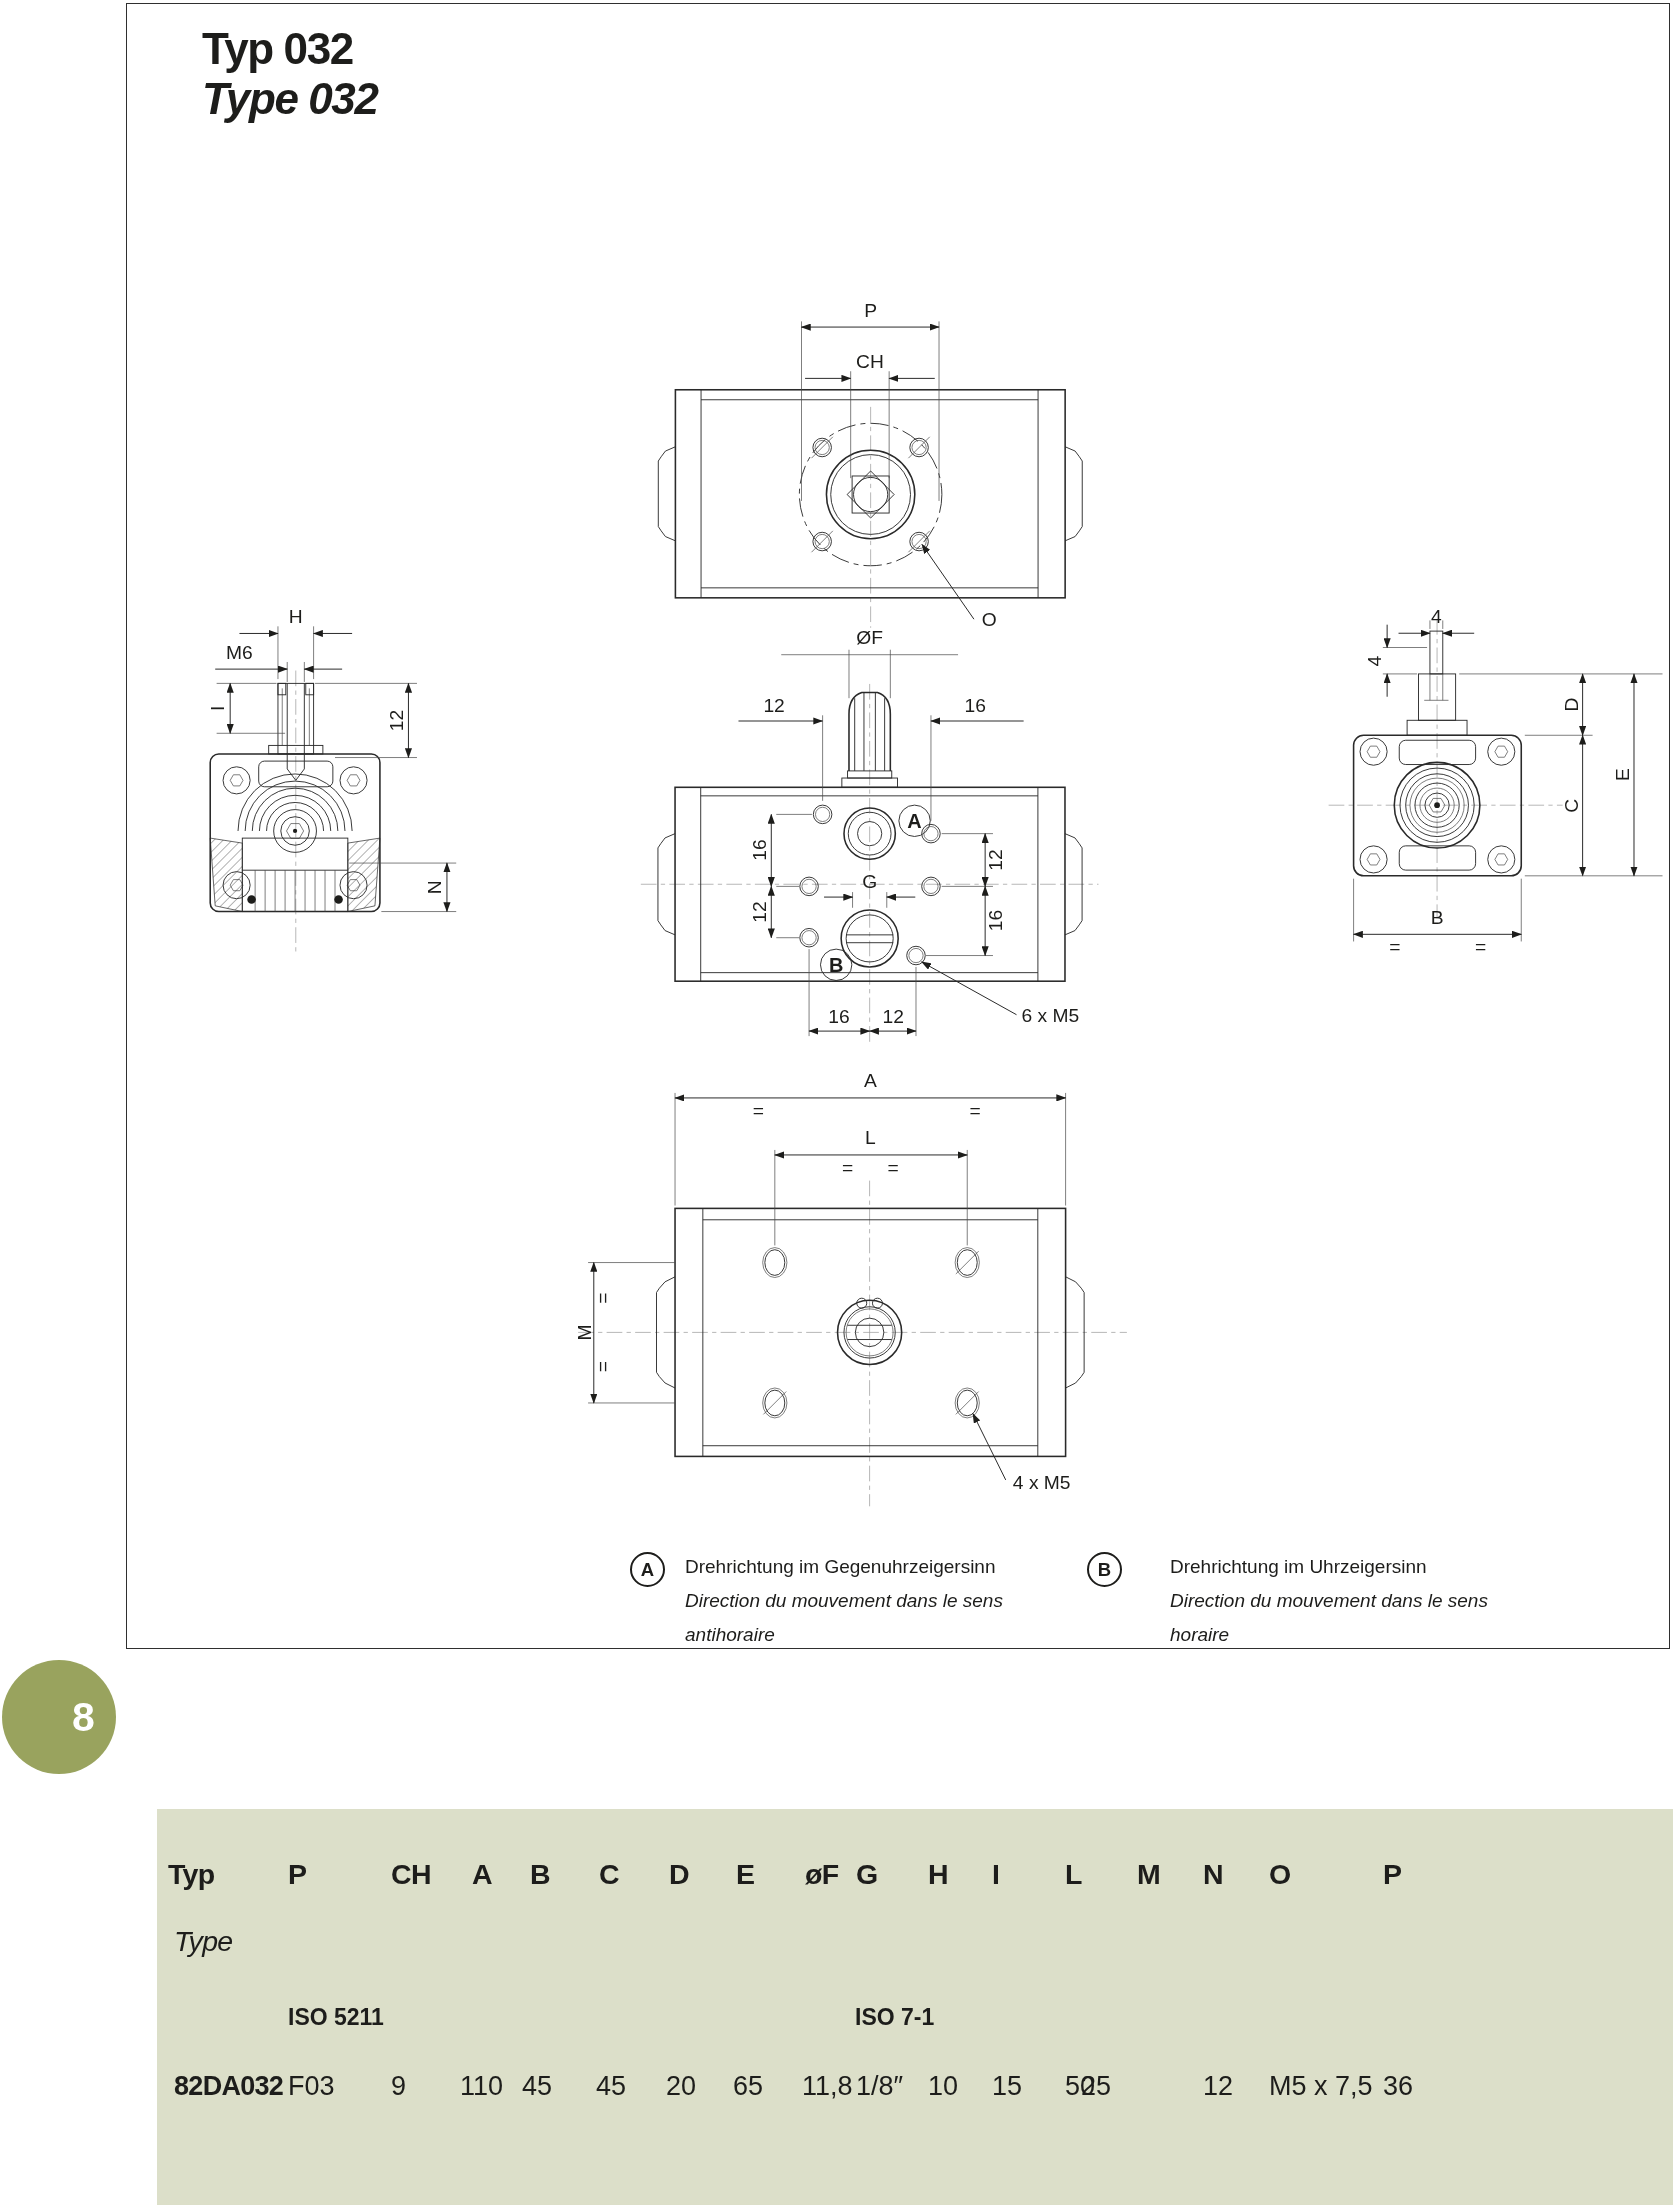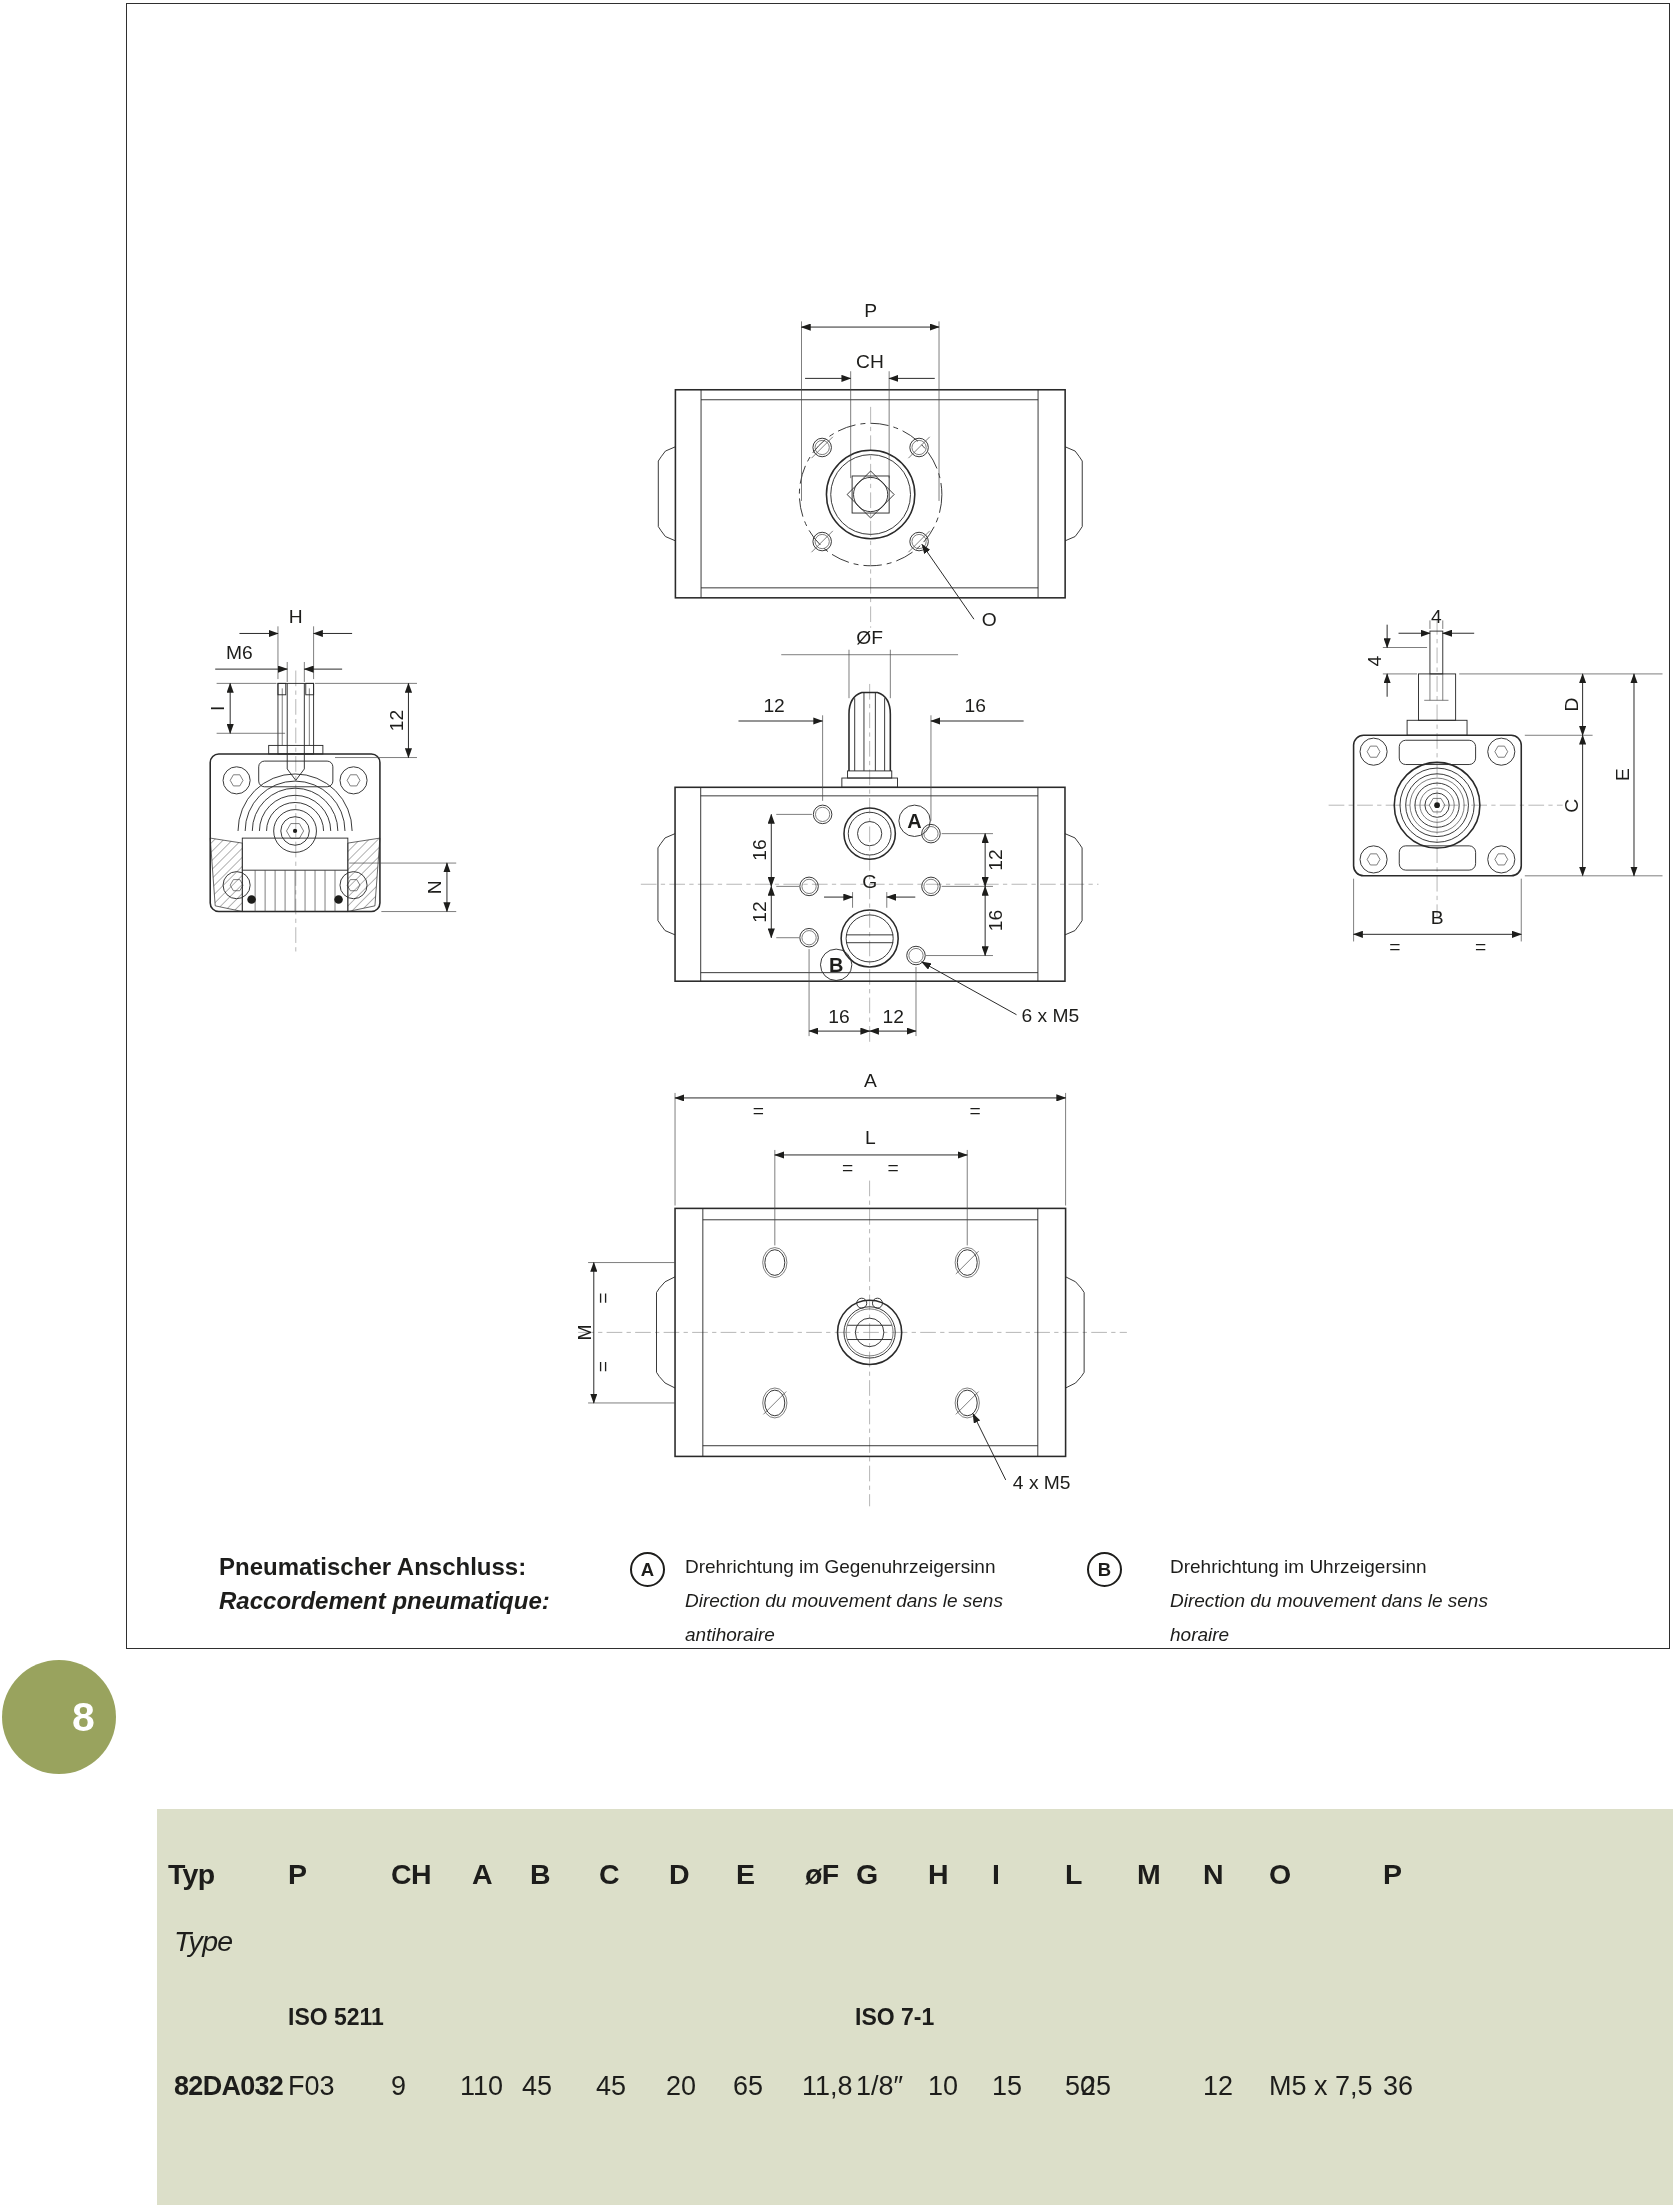--- a/index.html
+++ b/index.html
@@ -49,20 +49,24 @@
         <path d="M0,0 L14,5 L0,10 Z" fill="#1d1d1b"></path>
       </marker>
       <pattern id="hatch" width="9" height="9" patternUnits="userSpaceOnUse" patternTransform="rotate(45)">
         <line x1="0" y1="0" x2="0" y2="9" stroke="#2a2a2a" stroke-width="1"></line>
       </pattern>
     </defs>
   </svg>
 
   <div class="frame"></div>
 
+  <div class="title">
+    <div class="t1">Typ 032</div>
+    <div class="t2">Type 032</div>
+  </div>
 
   <svg class="drawing" style="left:614px;top:300px" width="499" height="342" viewBox="0 0 700 480">
     <line class="cl" x1="360" y1="150" x2="360" y2="460"></line>
     <g>
       <rect class="ol" x="86" y="126" width="547" height="292"></rect>
       <line class="ol2" x1="122" y1="126" x2="122" y2="418"></line>
       <line class="ol2" x1="595" y1="126" x2="595" y2="418"></line>
       <line class="ol2" x1="122" y1="140" x2="595" y2="140"></line>
       <line class="ol2" x1="122" y1="404" x2="595" y2="404"></line>
       <path class="ol2" d="M86,206 L72,212 L66,220 L62,226 L62,318 L66,324 L72,332 L86,338"></path>
@@ -429,24 +433,20 @@
       <text class="dtxt" x="10" y="386" transform="rotate(-90 10 378)">M</text>
       <text class="dtxt" x="36" y="338" transform="rotate(-90 36 330)">=</text>
       <text class="dtxt" x="36" y="434" transform="rotate(-90 36 426)">=</text>
     </g>
     <g>
       <line class="dim" x1="600" y1="585" x2="554" y2="492" marker-end="url(#arr)"></line>
       <text class="dtxt start" x="610" y="598">4 x M5</text>
     </g>
   </svg>
 
-  <div class="fheading">
-    <div class="fh-de">Pneumatischer Anschluss:</div>
-    <div class="fh-fr fh-de">Raccordement pneumatique:</div>
-  </div>
 
   <div class="badge" style="left:630px;top:1552px">
     <span>A</span>
   </div>
   <div class="fcol" style="left:685px">
     <div>Drehrichtung im Gegenuhrzeigersinn</div>
     <div class="fl2">Direction du mouvement dans le sens</div>
     <div class="fl2">antihoraire</div>
   </div>
 

